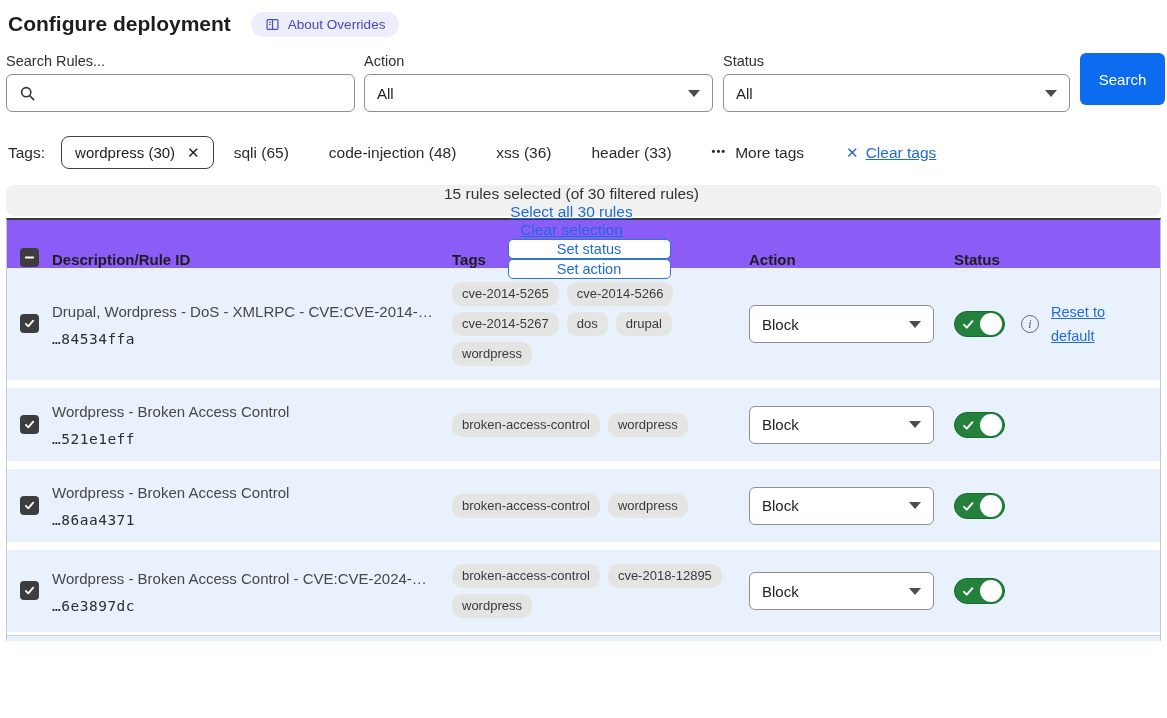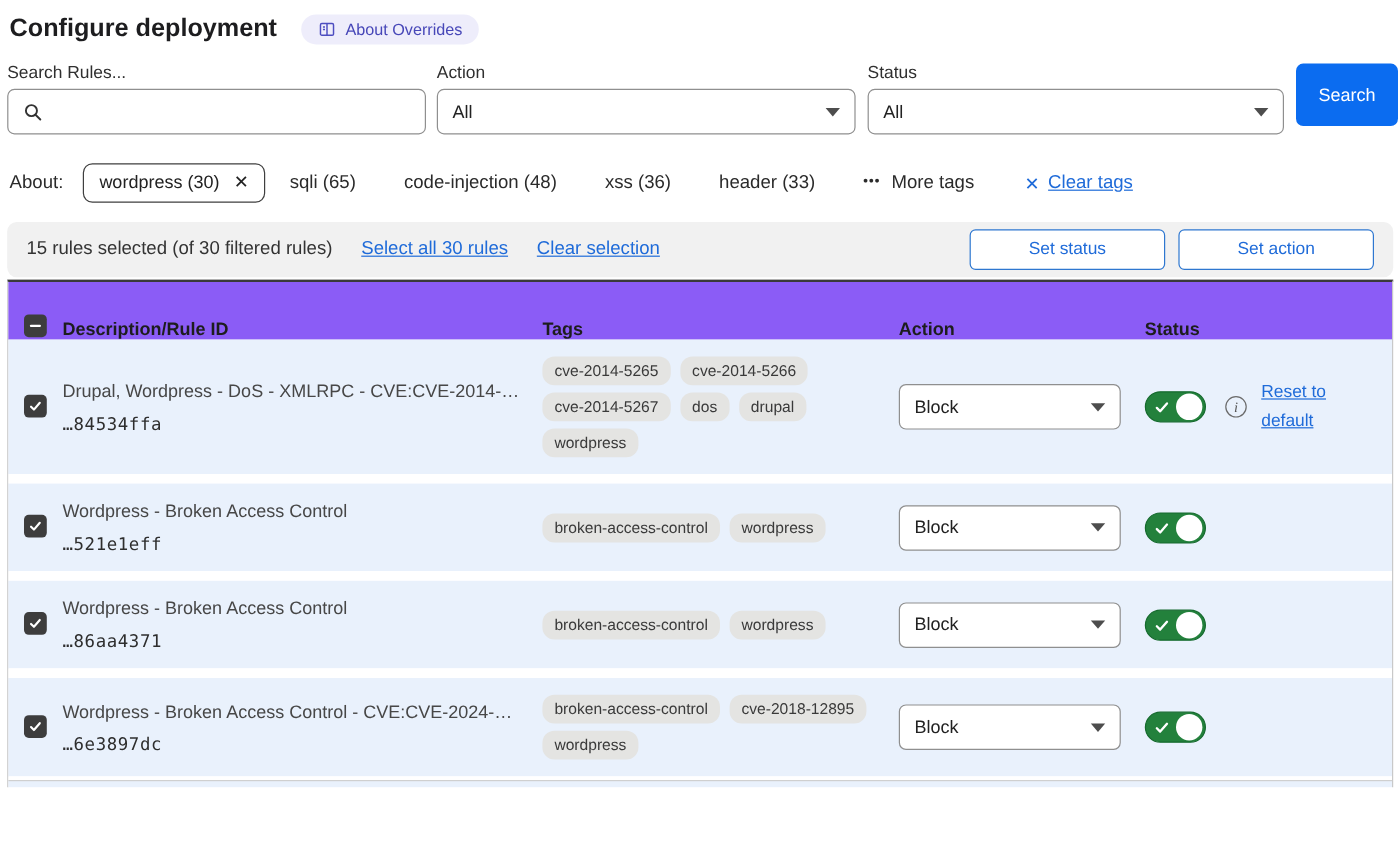--- a/index.html
+++ b/index.html
@@ -50,22 +50,22 @@
   }
   .chip-x{font-size:15px;line-height:1;cursor:pointer;}
   .tag-item{margin-right:40px;cursor:pointer;}
   .more-tags{display:inline-flex;align-items:center;gap:9px;margin-right:42px;cursor:pointer;}
   .more-dots{font-size:11px;letter-spacing:1px;font-weight:700;position:relative;top:-2px;}
   .clear-tags{display:inline-flex;align-items:center;gap:7px;color:var(--link-blue);cursor:pointer;}
   .clear-tags .link-text{text-decoration:underline;}
   .clear-x{font-size:15px;}
   
   .selection-bar{
-    margin:16px 6px 0 6px;height:46px;background:var(--bar-bg);border-radius:8px;
-    display:flex;align-items:center;padding:0 16px;
+    margin:16px 6px 0 6px;height:31px;background:var(--bar-bg);border-radius:8px;
+    display:flex;align-items:center;padding:0 16px;flex-direction:column;
   }
   .sel-summary{font-size:15.5px;color:#333;margin-right:24px;}
   .sel-link{color:var(--link-blue);text-decoration:underline;font-size:15.5px;margin-right:24px;cursor:pointer;}
   .sel-spacer{flex:1;}
   .outline-btn{
     width:163px;height:34px;background:#fff;border:1px solid var(--button-border-blue);
     color:var(--link-blue);border-radius:5px;font-size:14.5px;font-family:inherit;
     margin-left:11px;cursor:pointer;
   }
   
@@ -152,21 +152,21 @@
     <span class="filter-label">Status</span>
     <div class="selectbox">
       <span>All</span>
       <span class="caret"></span>
     </div>
   </div>
   <button class="search-btn">Search</button>
 </div>
 
 <div class="tags-bar">
-  <span class="tags-label">About:</span>
+  <span class="tags-label">Tags:</span>
   <span class="tag-chip">
     <span>wordpress (30)</span>
     <span class="chip-x">✕</span>
   </span>
   <span class="tag-item">sqli (65)</span>
   <span class="tag-item">code-injection (48)</span>
   <span class="tag-item">xss (36)</span>
   <span class="tag-item">header (33)</span>
   <span class="more-tags">
     <span class="more-dots">•••</span>

